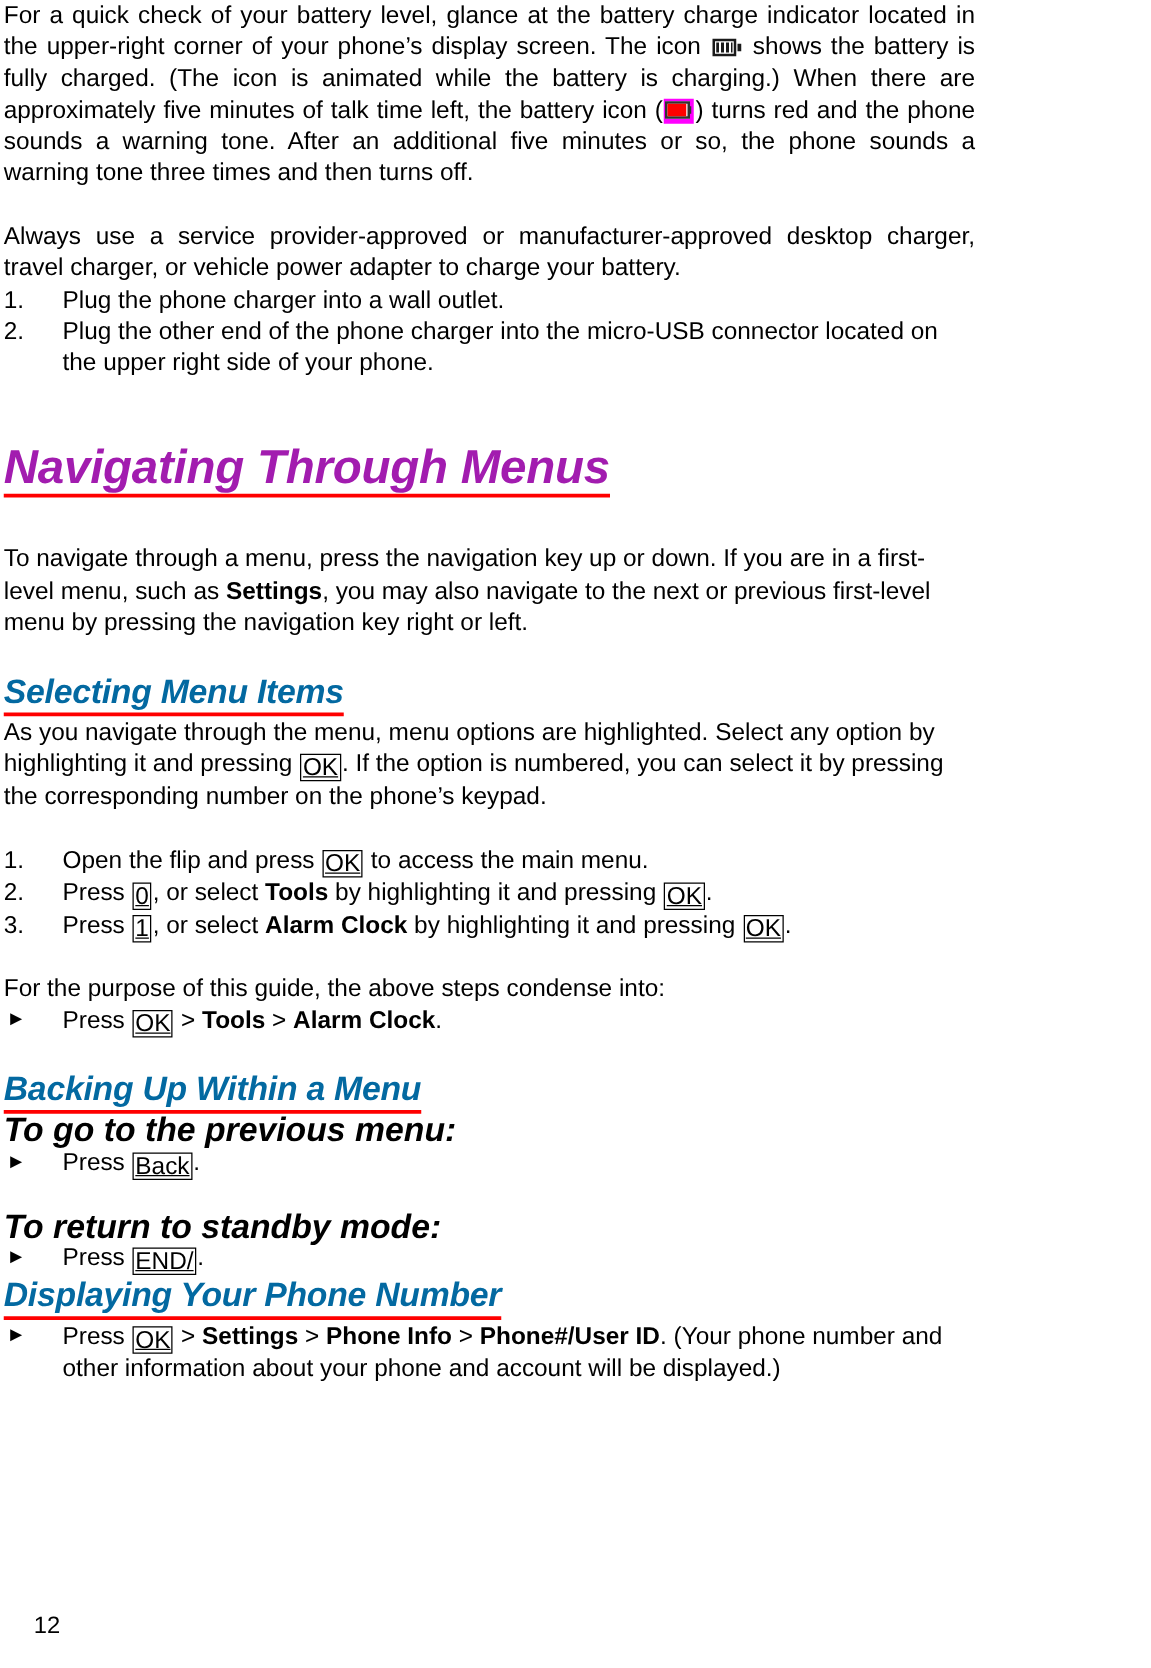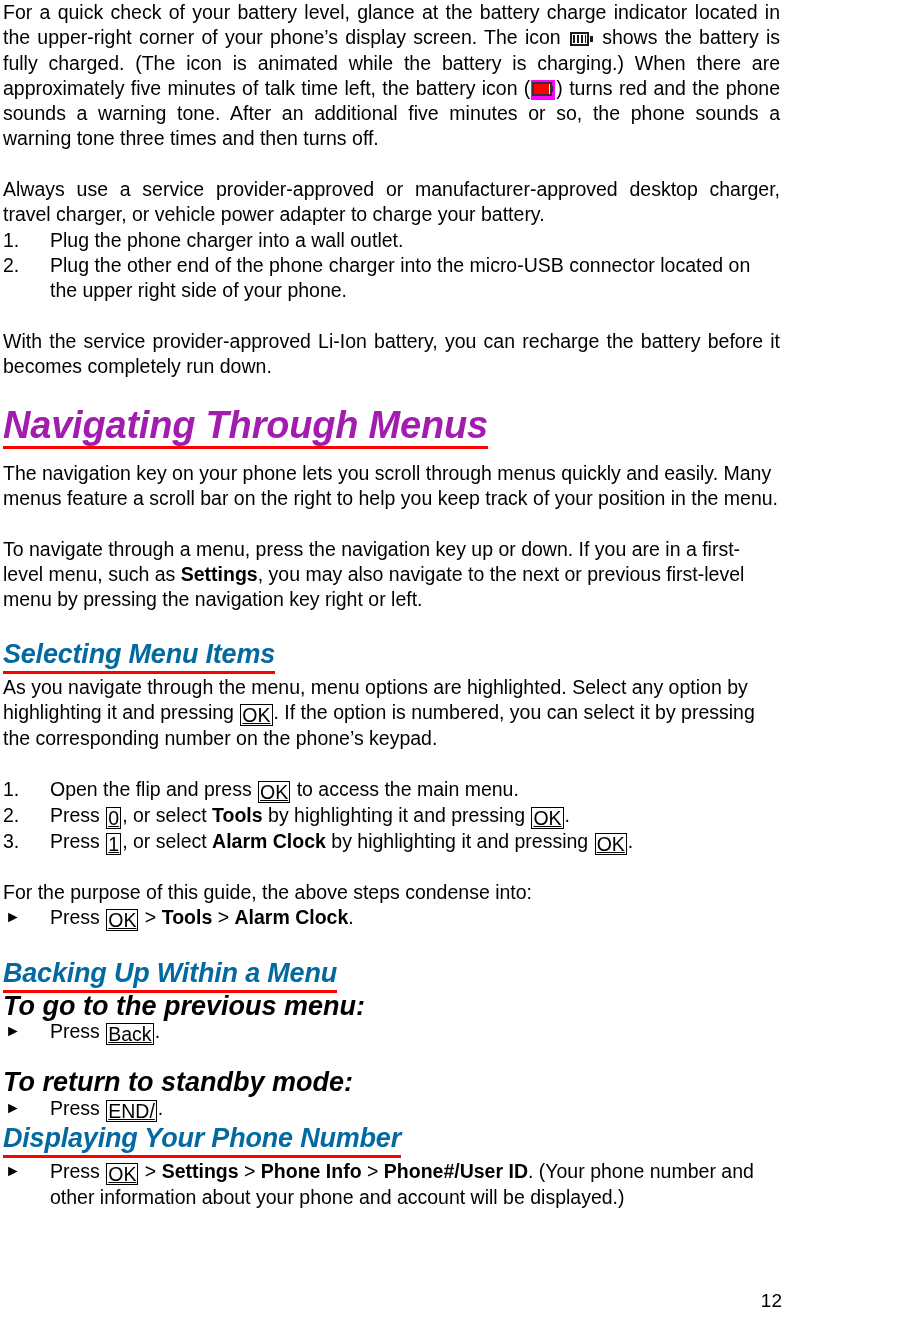--- a/index.html
+++ b/index.html
@@ -165,21 +165,21 @@
     right: 2px; top: 6px;
     width: 2px; height: 6px;
     background: #333333;
   }
 
   .pagenum {
     position: absolute;
     left: 0;
     right: 0;
     top: 1288px;
-    text-align: right;
+    text-align: left;
     font-size: 19px;
     padding-left: 27px;
   }
 </style>
 </head>
 <body>
 
 <div class="page">
 
   <p class="just"><span>For a  quick check of your battery level, glance at the battery charge indicator located in the upper-right corner of your phone’s display screen. The icon </span><span class="bat-full"><span class="body"></span><span class="bars"></span><span class="cap"></span></span><span> shows the battery is fully charged. (The icon is animated while the battery is charging.) When there are approximately five minutes of talk time left, the battery icon (</span><span class="bat-low"><span class="shell"></span><span class="fill"></span><span class="cap"></span></span><span>) turns red and the phone sounds a warning tone. After an additional five minutes or so, the phone sounds a warning tone three times and then turns off.</span></p>
@@ -187,29 +187,27 @@
   <div class="blank"></div>
 
   <p class="just">Always use a service provider-approved or manufacturer-approved desktop charger, travel charger, or vehicle power adapter to charge your battery.</p>
 
   <div class="num-item"><span class="num">1.</span><span>Plug the phone charger into a wall outlet.</span></div>
 
   <div class="num-item"><span class="num">2.</span><span>Plug the other end of the phone charger into the micro-USB connector located on the upper right side of your phone.</span></div>
 
   <div class="blank"></div>
 
-  <p class="just">With the service provider-approved Li-Ion battery, you can recharge the battery before it becomes completely run down.</p>
 
   <div class="blank"></div>
 
   <div>
     <h1 class="sec-red">Navigating Through Menus</h1>
   </div>
 
-  <p>The navigation key on your phone lets you scroll through menus quickly and easily. Many menus feature a scroll bar on the right to help you keep track of your position in the menu.</p>
 
   <div class="blank"></div>
 
   <p><span>To navigate through a menu, press the navigation key up or down. If you are in a first-level menu, such as </span><b>Settings</b><span>, you may also navigate to the next or previous first-level menu by pressing the navigation key right or left.</span></p>
 
   <div class="blank"></div>
 
   <div>
     <h2 class="sec-blk">Selecting Menu Items</h2>
   </div>

